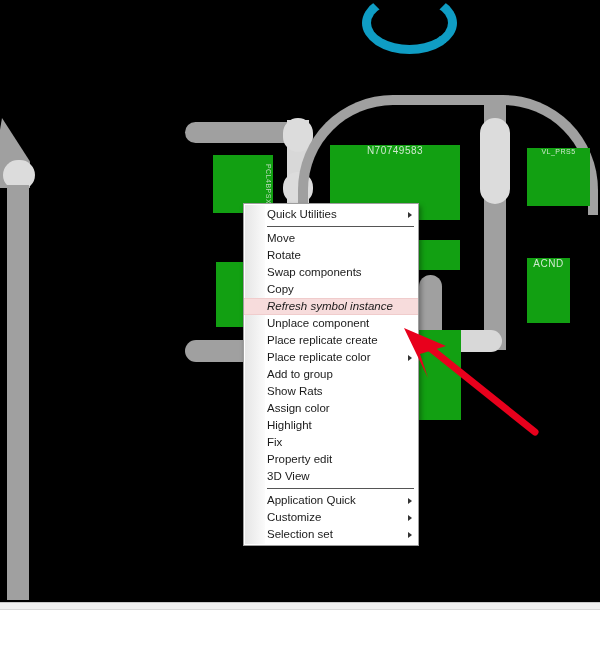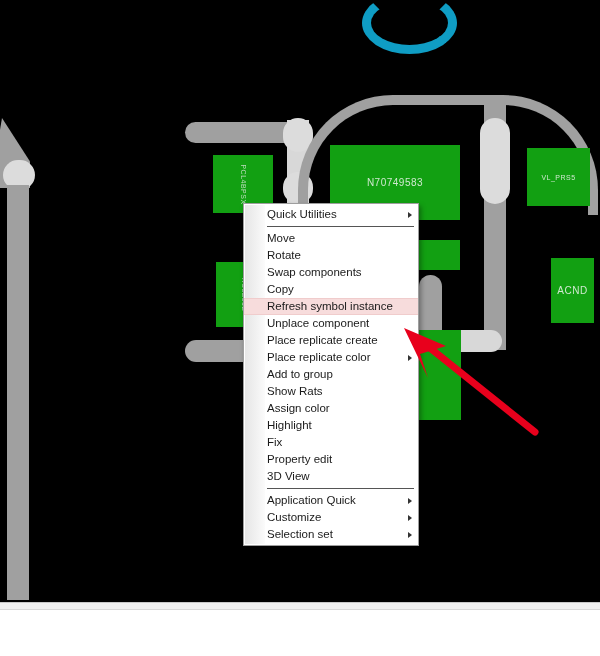--- a/index.html
+++ b/index.html
@@ -39,21 +39,20 @@
   .pad {
     position: absolute;
     background: #dcdcdc;
     border-radius: 999px;
   }
 
   .comp {
     position: absolute;
     background: #12a012;
     display: flex;
-    align-items: center;
     justify-content: center;
   }
   .comp-label {
     color: #cfe8cf;
     font-size: 10px;
     font-family: "Liberation Sans", sans-serif;
     letter-spacing: 0.5px;
     white-space: nowrap;
   }
   .comp-label.vert {
@@ -123,20 +122,21 @@
     white-space: nowrap;
     font-family: "Liberation Sans", sans-serif;
     z-index: 2;
   }
   .menu-item.highlight {
     background: #f7dcdc;
     border-top: 1px solid #f0cccc;
     border-bottom: 1px solid #f0cccc;
     height: 15px;
     line-height: 15px;
+    font-style: italic;
   }
   .menu-item .arrow {
     position: absolute;
     right: 6px;
     top: 50%;
     transform: translateY(-50%);
     width: 0;
     height: 0;
     border-left: 4px solid #333333;
     border-top: 3.5px solid transparent;
@@ -203,21 +203,21 @@
   </div>
 
   <div class="comp" style="left:527px; top:148px; width:63px; height:58px;">
     <span class="comp-label" style="font-size:7px;">VL_PRS5</span>
   </div>
 
   <div class="comp" style="left:216px; top:262px; width:58px; height:65px;">
     <span class="comp-label vert">XC8Z51Z</span>
   </div>
 
-  <div class="comp" style="left:527px; top:258px; width:43px; height:65px;margin-left:24px;">
+  <div class="comp" style="left:527px; top:258px; width:43px; height:65px;">
     <span class="comp-label">ACND</span>
   </div>
 
   <div class="comp" style="left:392px; top:240px; width:68px; height:30px;"></div>
 
   <div class="comp" style="left:393px; top:330px; width:68px; height:90px;"></div>
 
 </div>
 
 <div id="context-menu">

